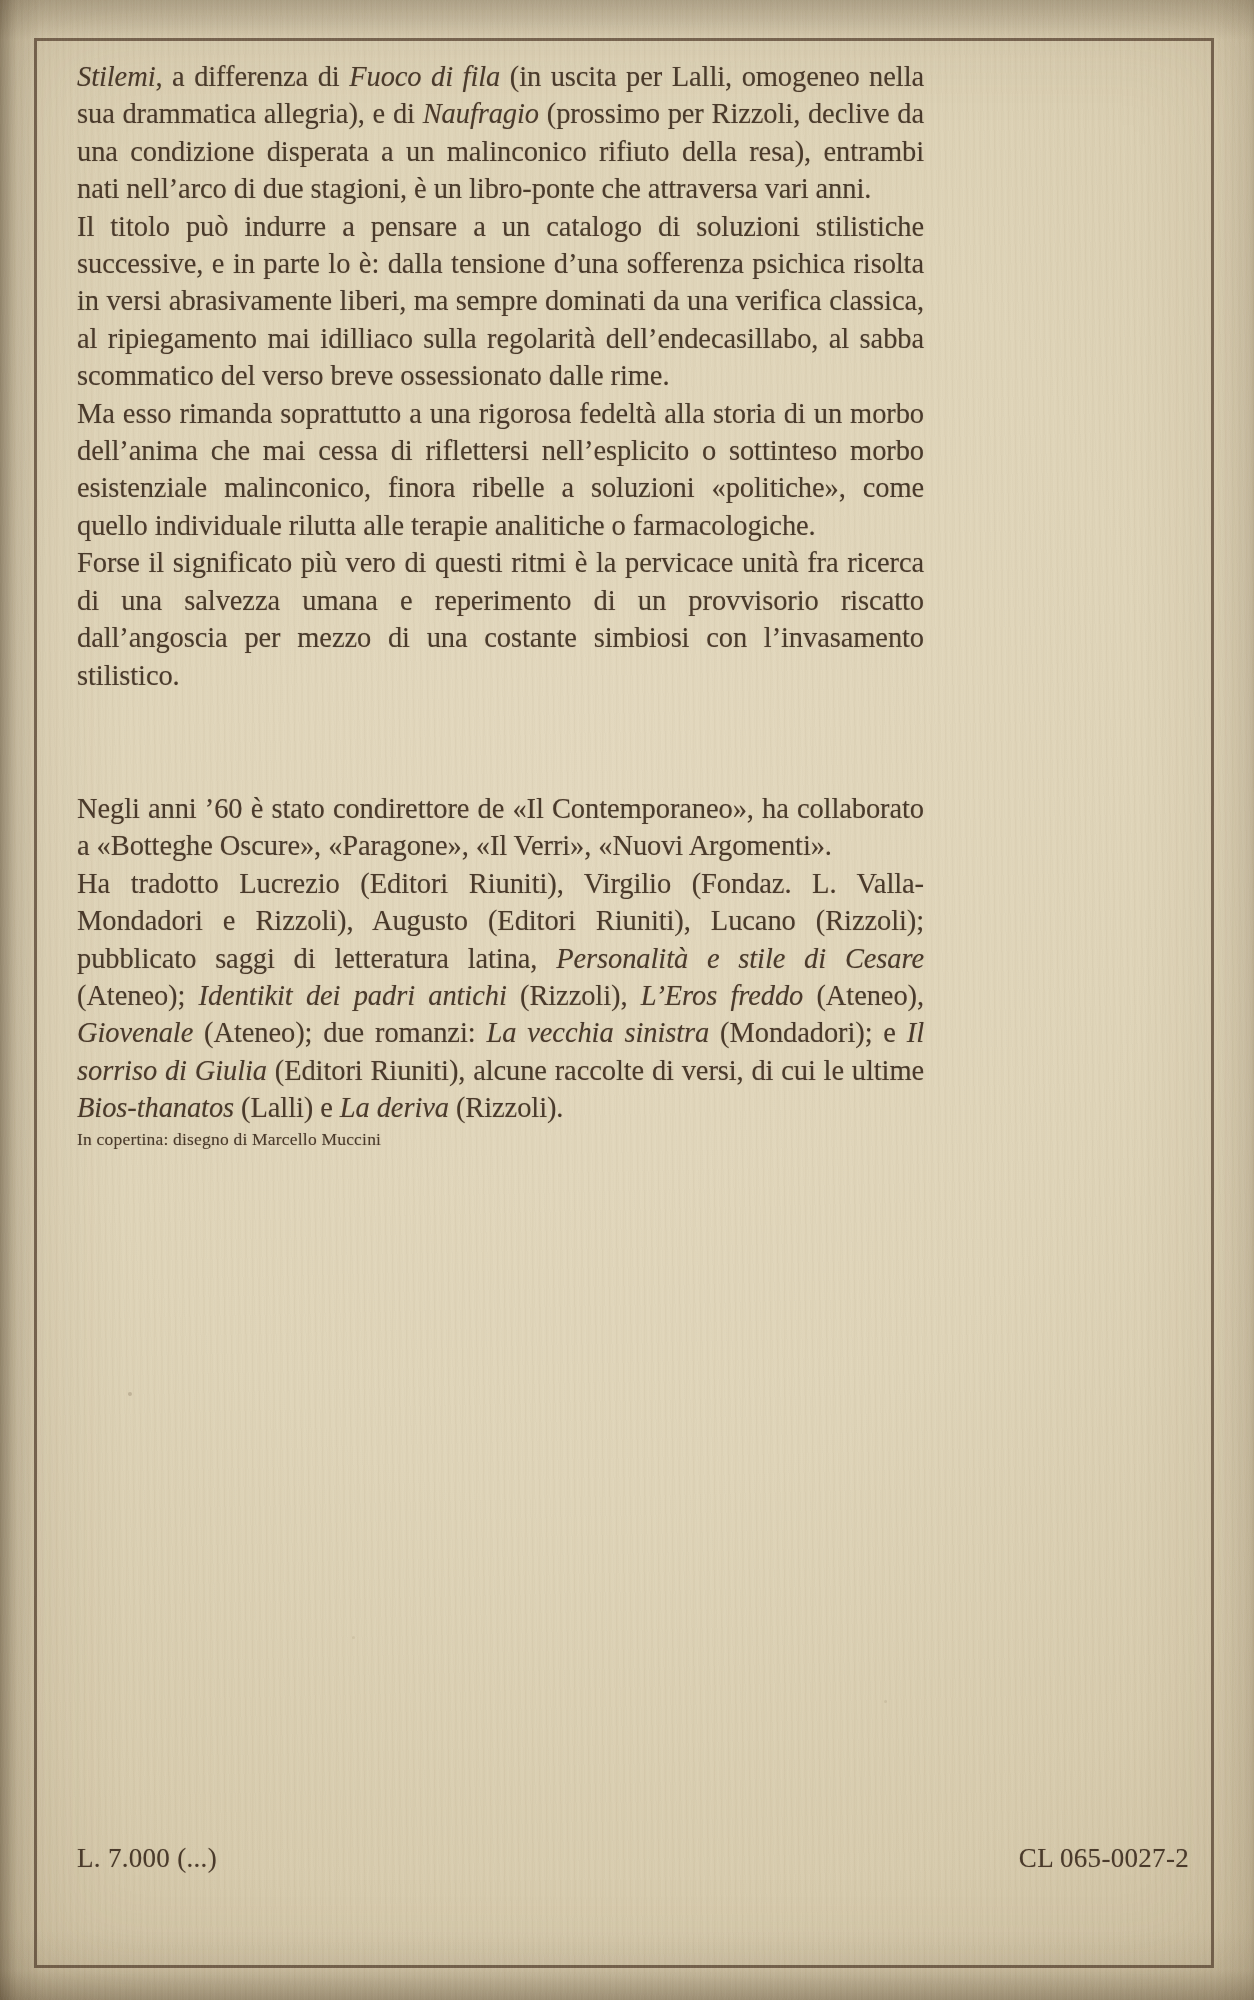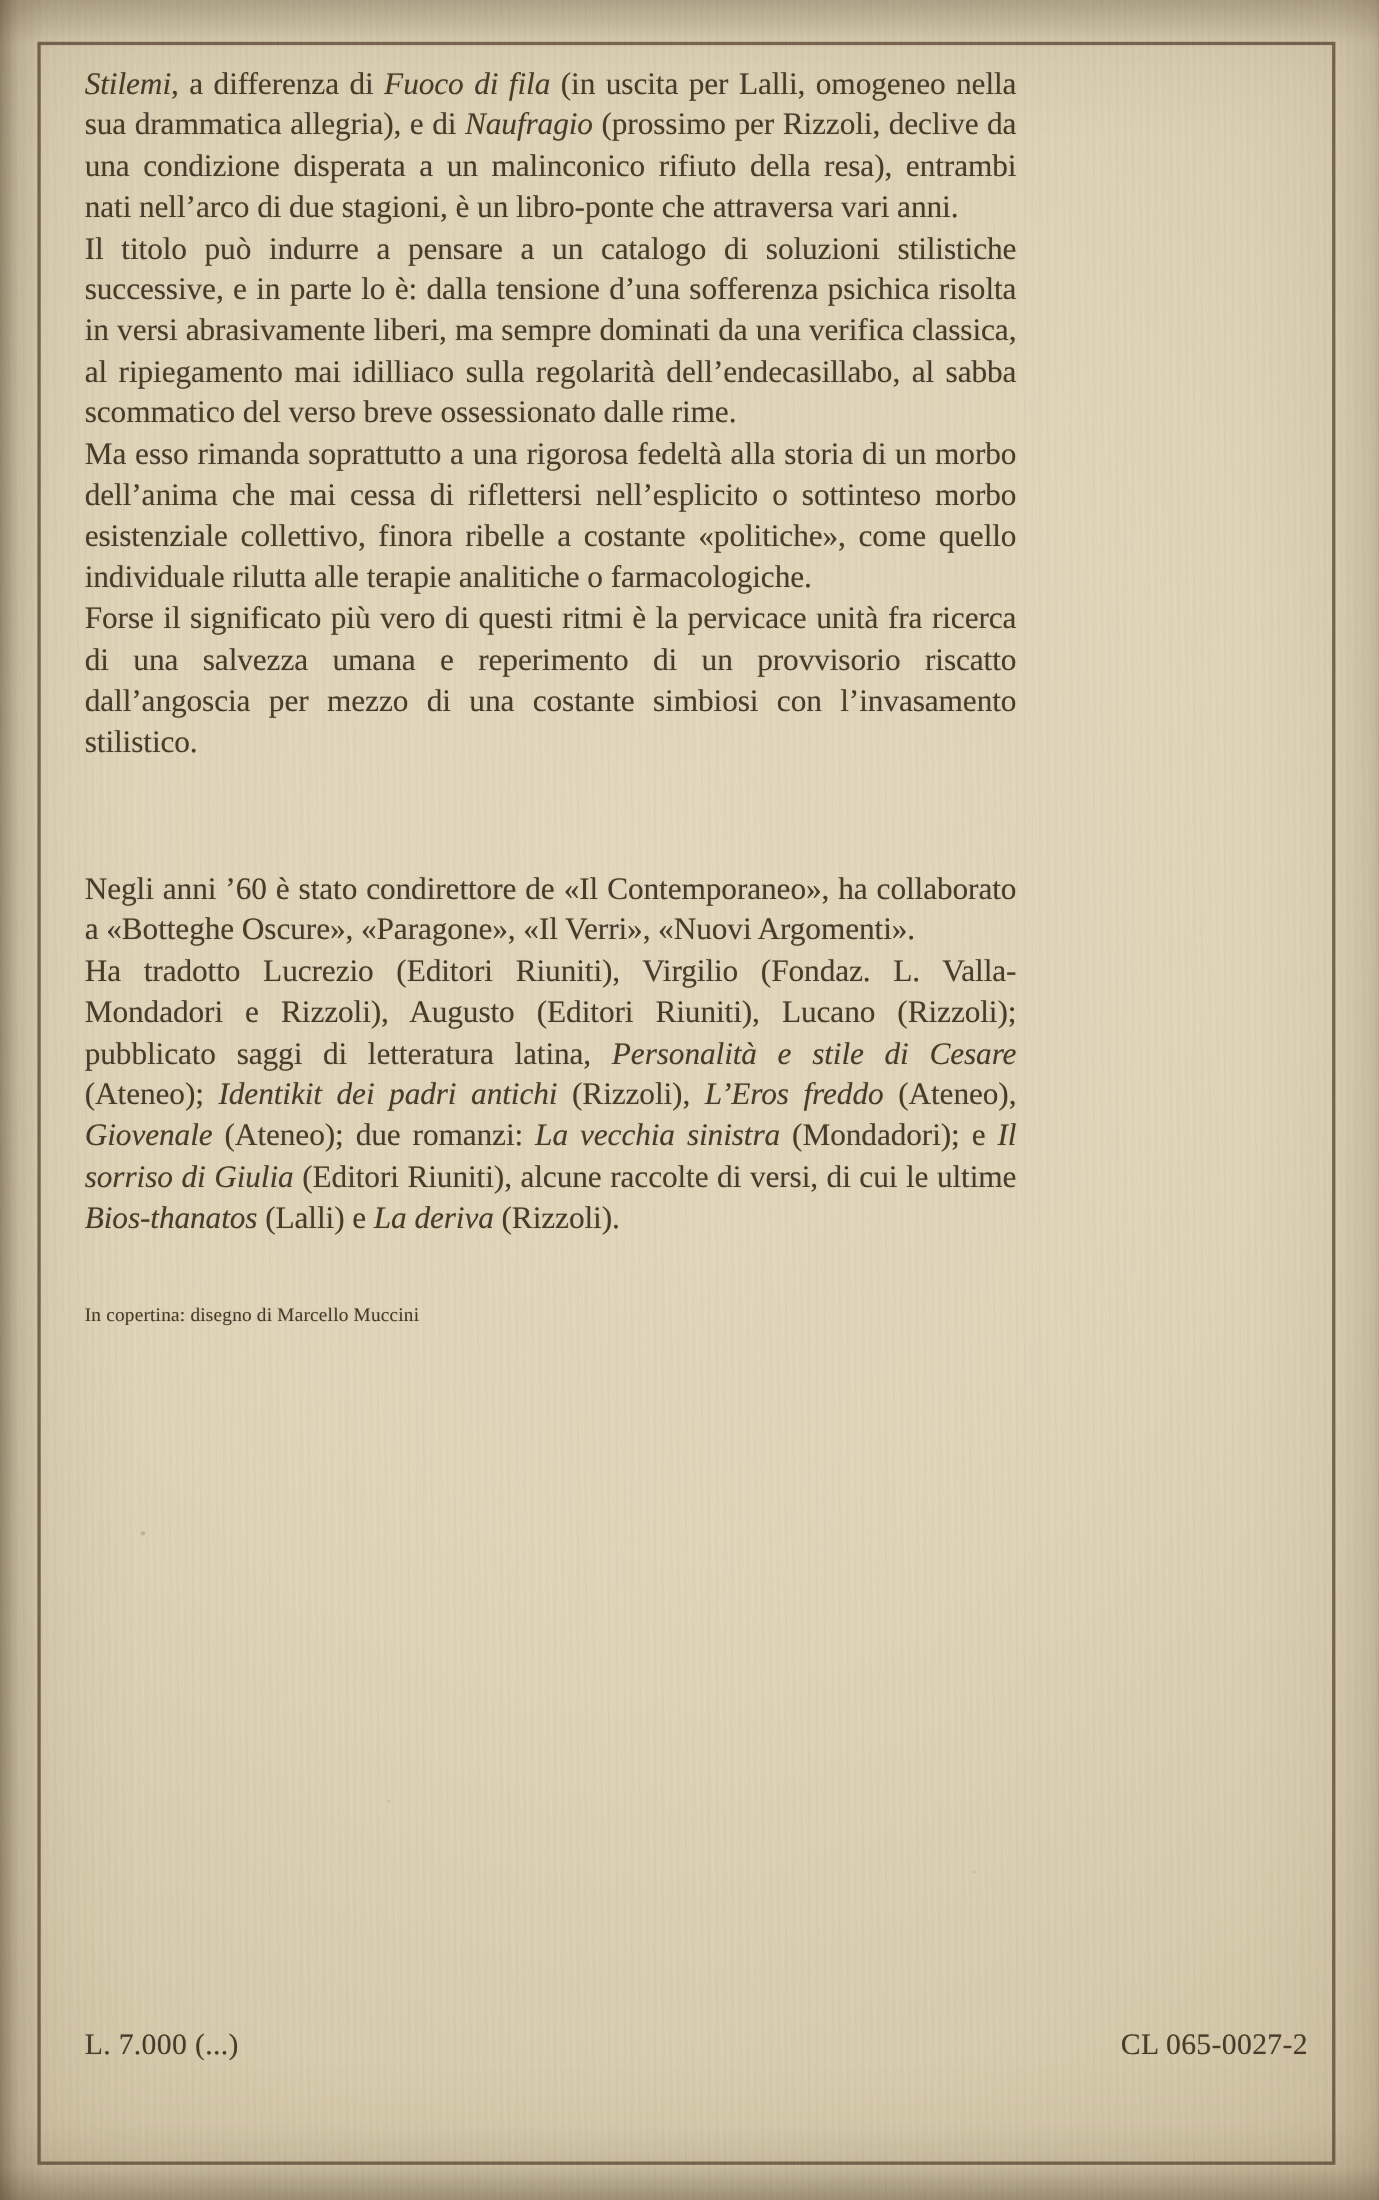--- a/index.html
+++ b/index.html
@@ -96,21 +96,20 @@
     text-align: justify;
     text-justify: inter-word;
     hyphens: manual;
     margin: 0;
     letter-spacing: -0.1px;
   }
 
   .bio-block { margin-top: 96px; }
 
   p.credit {
-    margin-top: 56px;
     font-size: 17.5px;
     line-height: 24px;
     letter-spacing: 0.2px;
   }
 
   .footer {
     position: absolute;
     left: 77px;
     right: 77px;
     top: 1843px;
@@ -142,21 +141,21 @@
 
   <div class="speck" style="left:128px; top:1392px; width:4px; height:4px;"></div>
   <div class="speck" style="left:884px; top:1700px; width:3px; height:3px; opacity:.5;"></div>
   <div class="speck" style="left:352px; top:1636px; width:3px; height:3px; opacity:.45;"></div>
 
   <div class="content">
 
     <div>
       <p class="blurb"><i class="t">Stilemi</i>, a differenza di <i class="t">Fuoco di fila</i> (in uscita per Lalli, omogeneo nella sua drammatica allegria), e di <i class="t">Naufragio</i> (prossimo per Rizzoli, declive da una condizione disperata a un malinconico rifiuto della resa), entrambi nati nell’arco di due stagioni, è un libro-ponte che attraversa vari anni.</p>
       <p class="blurb">Il titolo può indurre a pensare a un catalogo di soluzioni stilistiche successive, e in parte lo è: dalla tensione d’una sofferenza psichica risolta in versi abrasivamente liberi, ma sempre dominati da una verifica classica, al ripiegamento mai idilliaco sulla regolarità dell’endecasillabo, al sabba scommatico del verso breve ossessionato dalle rime.</p>
-      <p class="blurb">Ma esso rimanda soprattutto a una rigorosa fedeltà alla storia di un morbo dell’anima che mai cessa di riflettersi nell’esplicito o sottinteso morbo esistenziale collettivo, finora ribelle a costante «politiche», come quello individuale rilutta alle terapie analitiche o farmacologiche.</p>
+      <p class="blurb">Ma esso rimanda soprattutto a una rigorosa fedeltà alla storia di un morbo dell’anima che mai cessa di riflettersi nell’esplicito o sottinteso morbo esistenziale malinconico, finora ribelle a soluzioni «politiche», come quello individuale rilutta alle terapie analitiche o farmacologiche.</p>
       <p class="blurb">Forse il significato più vero di questi ritmi è la pervicace unità fra ricerca di una salvezza umana e reperimento di un provvisorio riscatto dall’angoscia per mezzo di una costante simbiosi con l’invasamento stilistico.</p>
     </div>
 
     <div class="bio-block">
       <p class="bio">Negli anni ’60 è stato condirettore de «Il Contemporaneo», ha collaborato a «Botteghe Oscure», «Paragone», «Il Verri», «Nuovi Argomenti».</p>
       <p class="bio">Ha tradotto Lucrezio (Editori Riuniti), Virgilio (Fondaz. L. Valla-Mondadori e Rizzoli), Augusto (Editori Riuniti), Lucano (Rizzoli); pubblicato saggi di letteratura latina, <i class="t">Personalità e stile di Cesare</i> (Ateneo); <i class="t">Identikit dei padri antichi</i> (Rizzoli), <i class="t">L’Eros freddo</i> (Ateneo), <i class="t">Giovenale</i> (Ateneo); due romanzi: <i class="t">La vecchia sinistra</i> (Mondadori); e <i class="t">Il sorriso di Giulia</i> (Editori Riuniti), alcune raccolte di versi, di cui le ultime <i class="t">Bios-thanatos</i> (Lalli) e <i class="t">La deriva</i> (Rizzoli).</p>
     </div>
 
     <p class="credit">In copertina: disegno di Marcello Muccini</p>
   </div>

